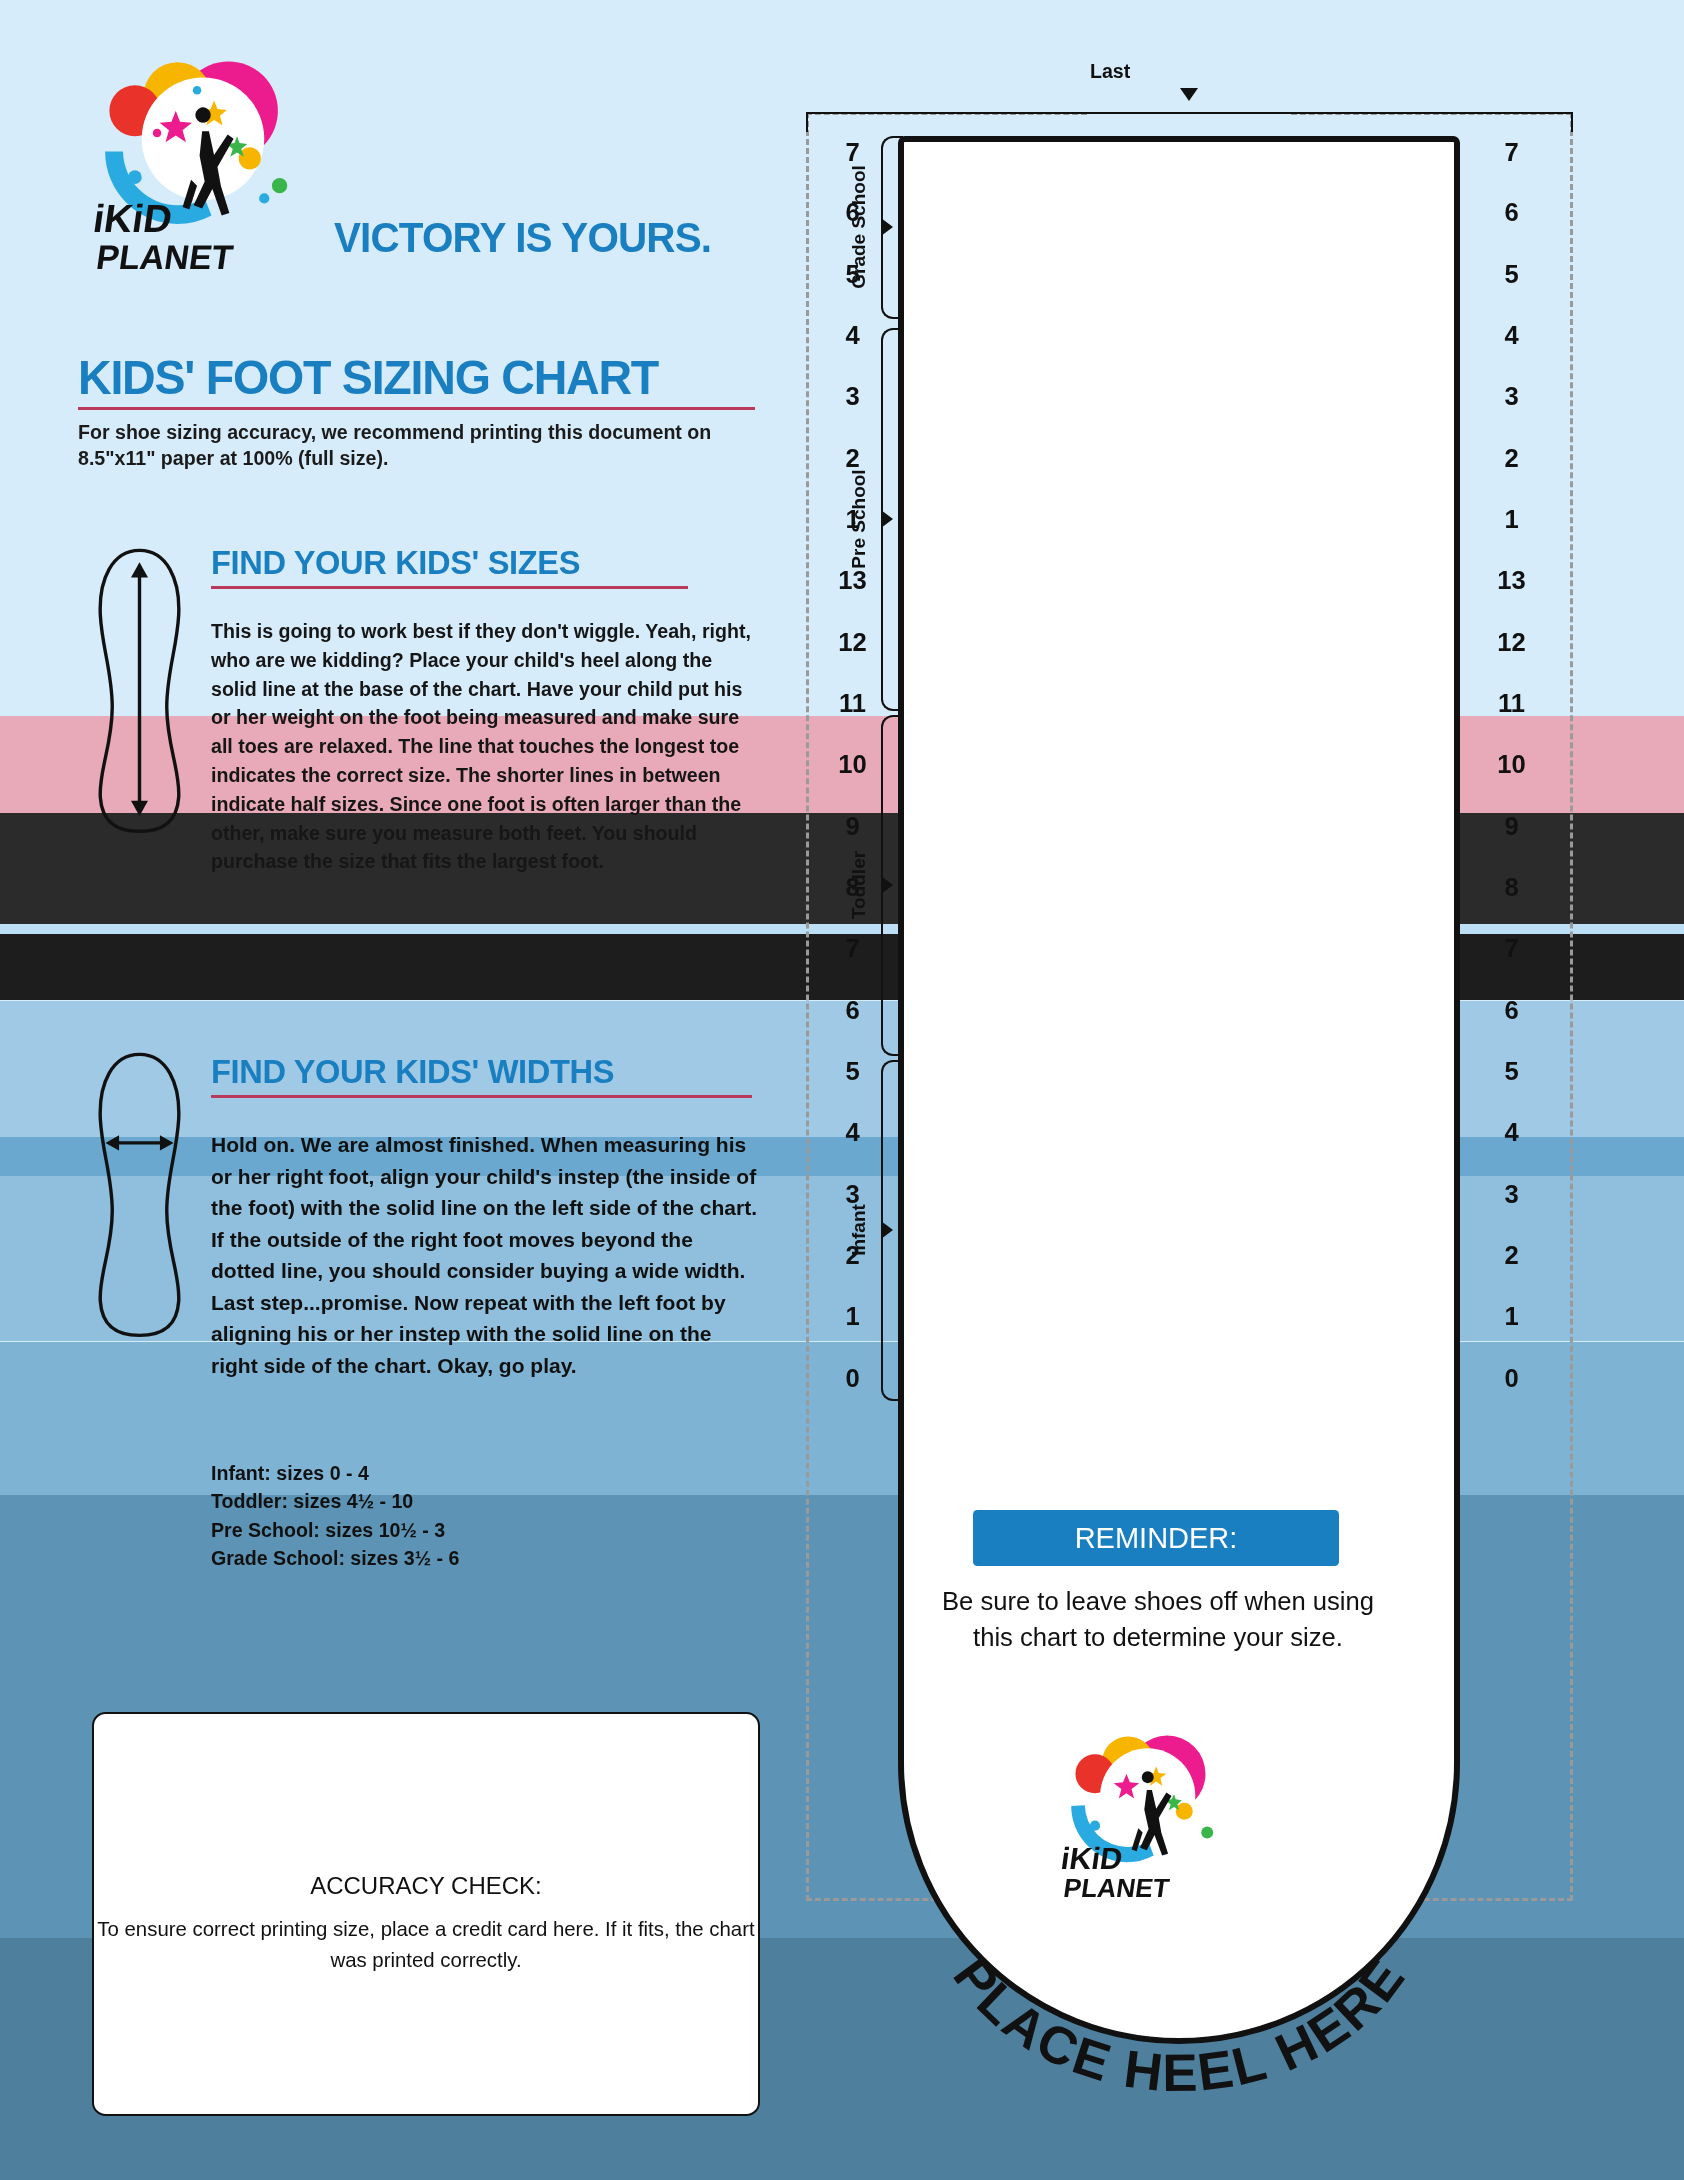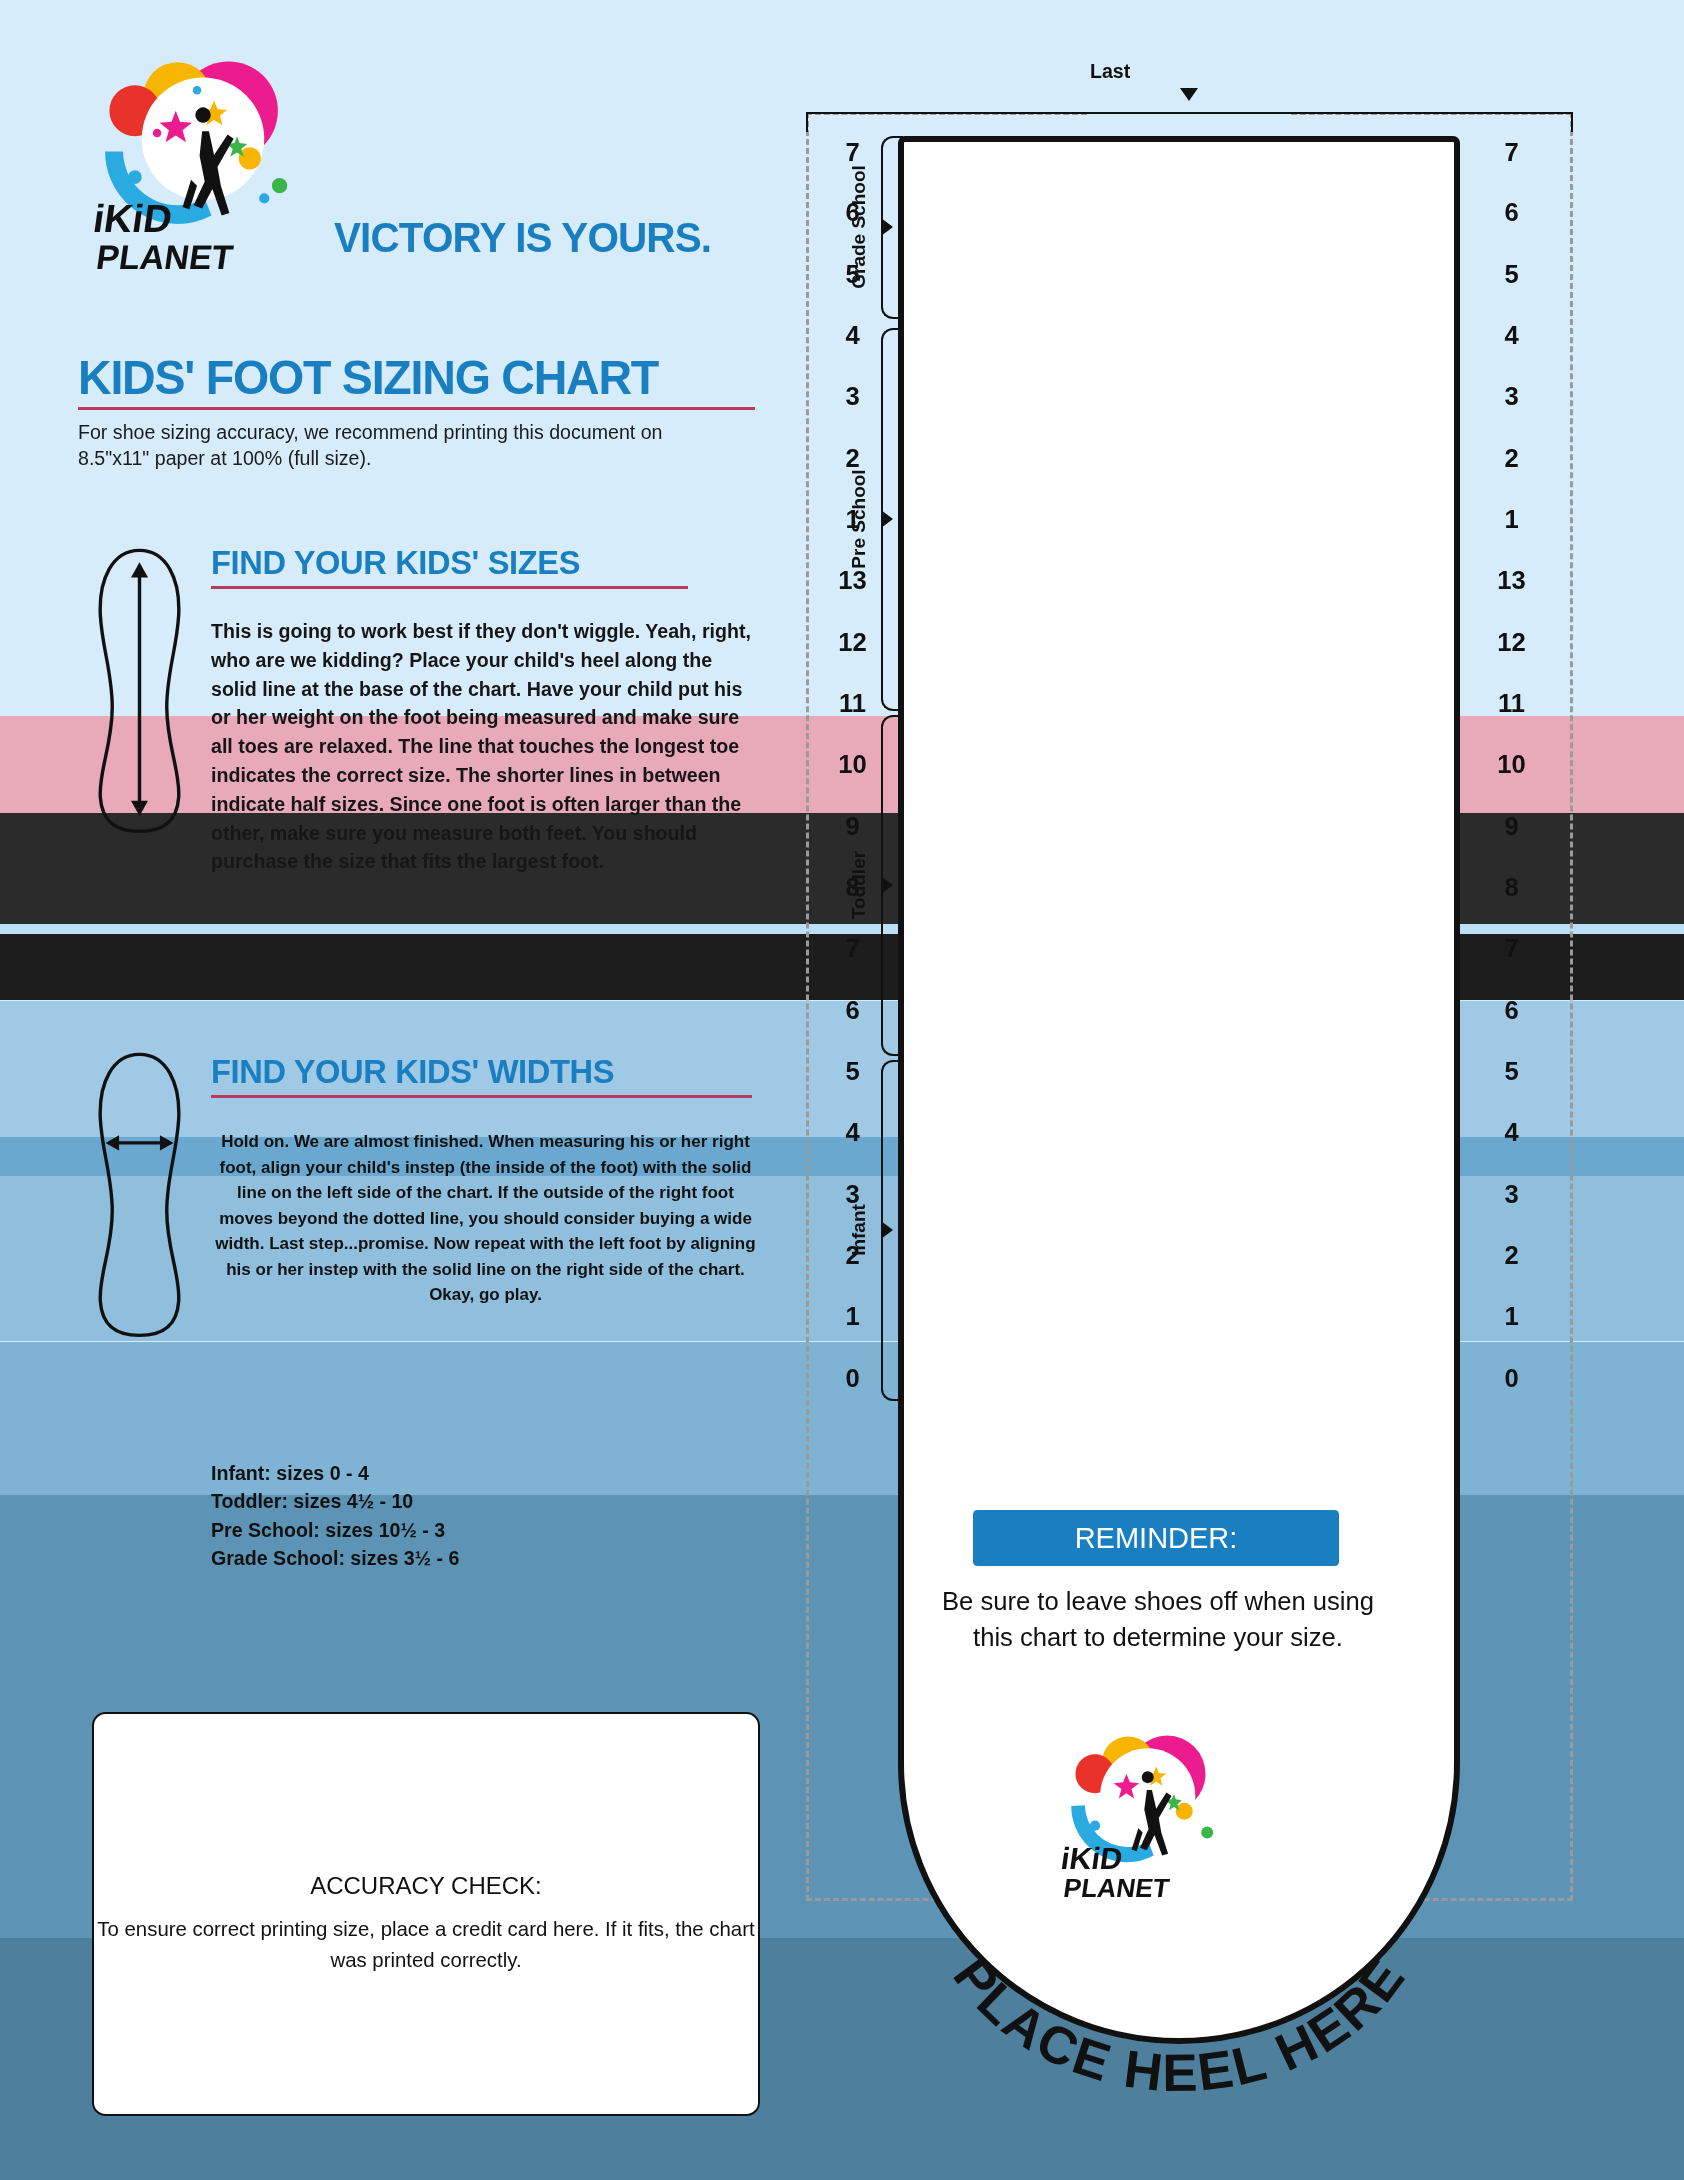--- a/index.html
+++ b/index.html
@@ -55,21 +55,21 @@
     transform: scaleX(0.95);
     transform-origin: left center;
   }
   #title-rule {
     left: 78px; top: 407px; width: 677px; height: 3.4px;
     background: #b93a5a;
   }
   #print-note {
     left: 78px; top: 419px; width: 647px;
     font-size: 19.6px; line-height: 1.35; color: #1b1b1b;
-    font-weight: 400;
+    font-weight: 700;
   }
 
   
   #h-sizes {
     left: 211px; top: 543px;
     font-size: 34px; font-weight: bold; color: #1a7fc1;
     letter-spacing: -0.4px;
     transform: scaleX(0.96); transform-origin: left center;
   }
   #h-sizes-rule { left: 211px; top: 586px; width: 477px; height: 2.6px; background: #b93a5a; }
@@ -82,21 +82,21 @@
   
   #h-widths {
     left: 211px; top: 1052px;
     font-size: 34px; font-weight: bold; color: #1a7fc1;
     letter-spacing: -0.4px;
     transform: scaleX(0.96); transform-origin: left center;
   }
   #h-widths-rule { left: 211px; top: 1095px; width: 541px; height: 2.6px; background: #b93a5a; }
   #p-widths {
     left: 211px; top: 1129px; width: 549px;
-    font-size: 17px; line-height: 1.50; color: #111; font-weight: 600; text-align: center;
+    font-size: 21px; line-height: 1.50; color: #111; font-weight: 600;
   }
   #foot-horiz { left: 85px; top: 1049px; width: 109px; height: 290px; }
   #size-ranges {
     left: 211px; top: 1459px; width: 443px;
     font-size: 19.6px; line-height: 1.45; color: #111; font-weight: 700;
   }
 
   
   #accuracy-box {
     left: 92px; top: 1712px; width: 664px; height: 400px;

